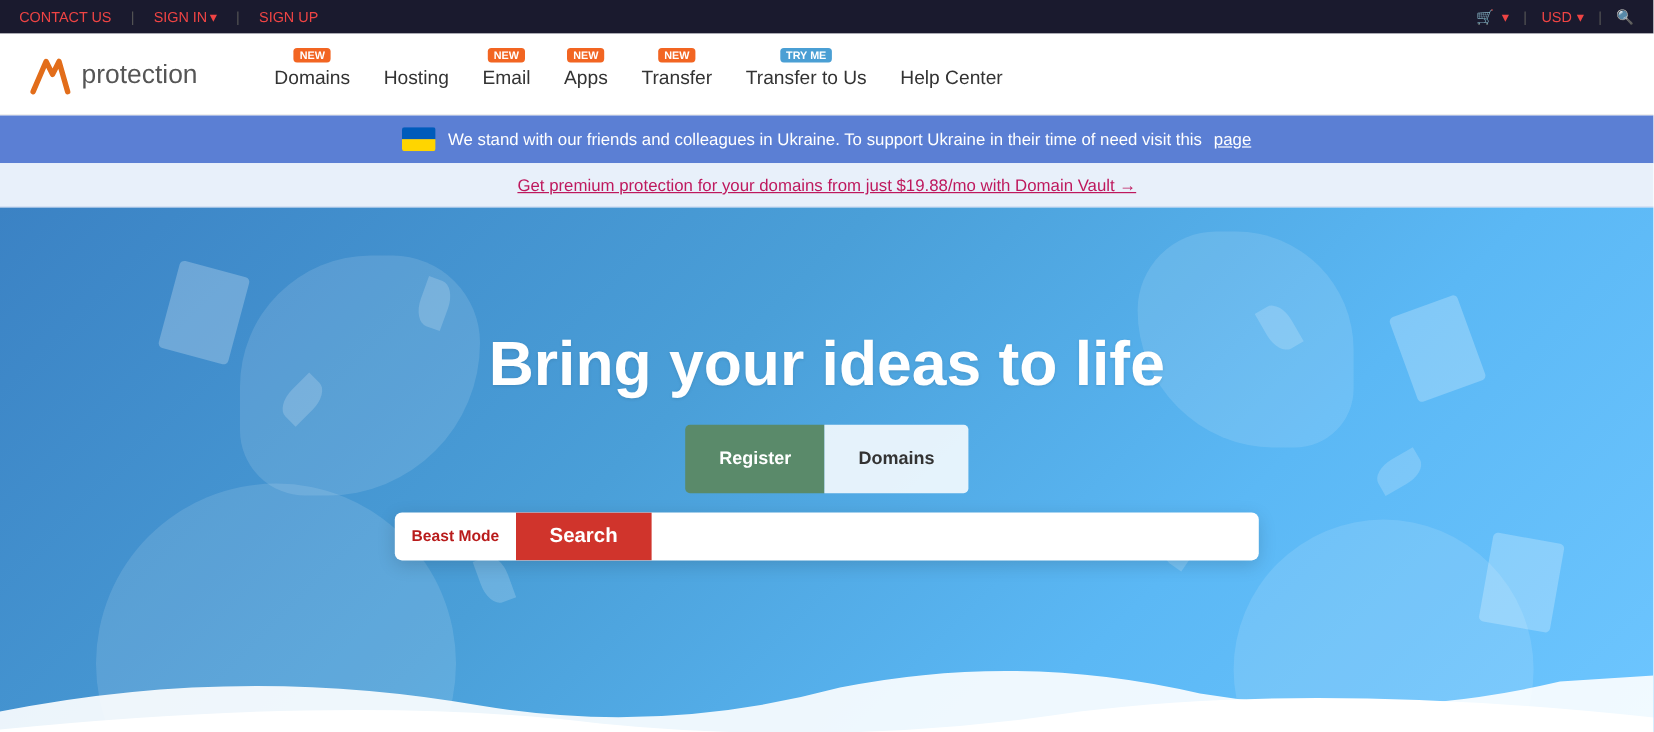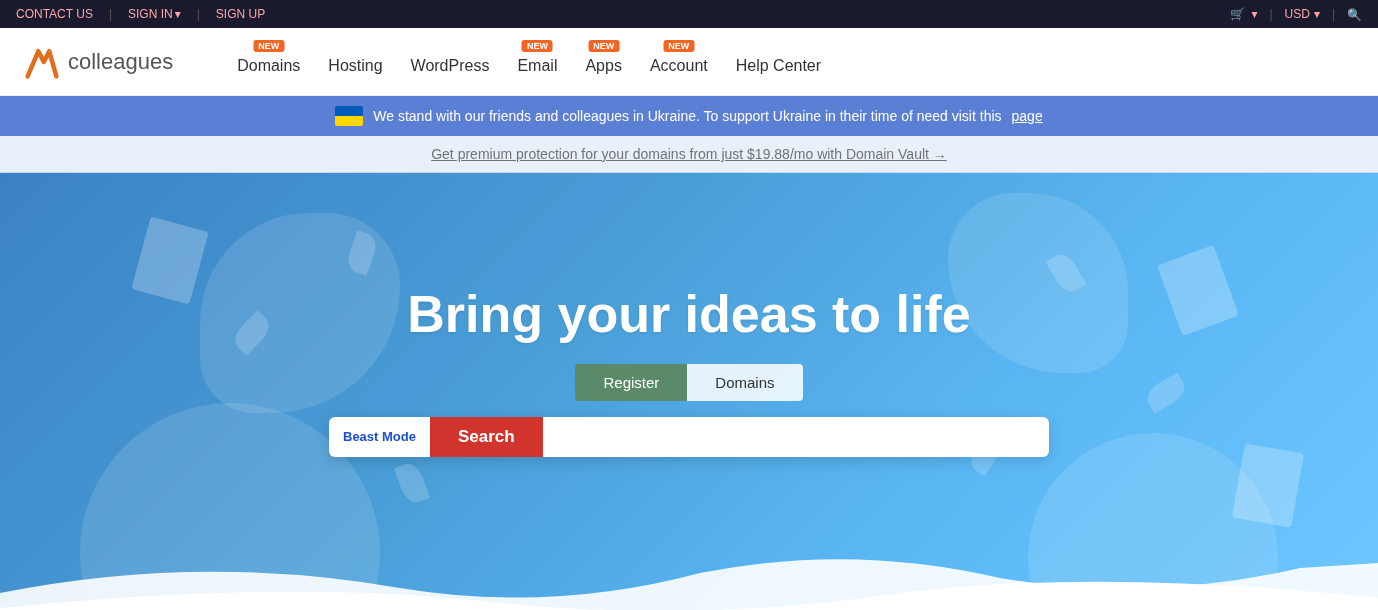--- a/index.html
+++ b/index.html
@@ -11,21 +11,21 @@
       color: #ccc;
       font-size: 12px;
       display: flex;
       align-items: center;
       justify-content: space-between;
       padding: 0 16px;
       height: 28px;
     }
     .top-bar-left { display: flex; gap: 16px; align-items: center; }
     .top-bar-right { display: flex; gap: 12px; align-items: center; }
-    .top-bar a, .top-bar span { color: #fca5a5; text-decoration: none; font-size: 12px; cursor: pointer; }
+    .top-bar a, .top-bar span { color: #ef4444; text-decoration: none; font-size: 12px; cursor: pointer; }
     .dropdown-arrow { font-size: 9px; margin-left: 2px; }
 
     
     .main-nav {
       background: #fff;
       display: flex;
       align-items: center;
       padding: 0 24px;
       height: 68px;
       border-bottom: 1px solid #eee;
@@ -91,21 +91,21 @@
 
     
     .promo-bar {
       background: #e8f0fa;
       text-align: center;
       padding: 10px;
       font-size: 14px;
       color: #1a5276;
       border-bottom: 1px solid #c8d8f0;
     }
-    .promo-bar a { color: #737373; text-decoration: underline; }
+    .promo-bar a { color: #be185d; text-decoration: underline; }
 
     
     .hero {
       background: linear-gradient(135deg, #3b82c4 0%, #4a9fd8 40%, #5bb8f5 70%, #6ec6ff 100%);
       min-height: 450px;
       position: relative;
       display: flex;
       flex-direction: column;
       align-items: center;
       justify-content: center;
@@ -146,25 +146,25 @@
 
     
     .tab-buttons {
       display: flex;
       gap: 0;
       margin-bottom: 16px;
       position: relative;
       z-index: 2;
     }
     .tab-btn {
-      padding: 10px 28px;
+      padding: 20px 28px;
       border: none;
       font-size: 15px;
       cursor: pointer;
-      font-weight: 400;
+      font-weight: 700;
       border-radius: 4px 0 0 4px;
     }
     .tab-btn.active {
       background: #5a8a6a;
       color: #fff;
     }
     .tab-btn.inactive {
       background: rgba(255,255,255,0.85);
       color: #333;
       border-radius: 0 4px 4px 0;
@@ -187,21 +187,21 @@
       border: none;
       outline: none;
       padding: 0 20px;
       font-size: 16px;
       color: #999;
       height: 54px;
     }
     .beast-mode-btn {
       background: none;
       border: none;
-      color: #1d4ed8;
+      color: #b91c1c;
       font-size: 13px;
       font-weight: 600;
       cursor: pointer;
       padding: 0 14px;
       white-space: nowrap;
       text-align: center;
     }
     .search-btn {
       background: #d0342c;
       color: #fff;
@@ -281,53 +281,54 @@
       <span>🔍</span>
     </div>
   </div>
 </div>
 
 <nav class="main-nav">
   <a class="logo" href="#">
     <svg class="logo-icon" viewBox="0 0 40 40">
       <path d="M4 36 L16 8 L22 20 L28 8 L36 36" stroke="#e26d1a" stroke-width="5" fill="none" stroke-linejoin="round" stroke-linecap="round"></path>
     </svg>
-    <span class="logo-text">colleagues</span>
+    <span class="logo-text">protection</span>
   </a>
 
   <div class="nav-items">
 
     <a class="nav-item">
       <span class="badge badge-new">NEW</span>
       <span class="nav-item-label">Domains</span>
     </a>
 
     <a class="nav-item">
       <span class="nav-item-label">Hosting</span>
     </a>
 
-    <a class="nav-item">
-      <span class="nav-item-label">WordPress</span>
-    </a>
 
     <a class="nav-item">
       <span class="badge badge-new">NEW</span>
       <span class="nav-item-label">Email</span>
     </a>
 
     <a class="nav-item">
       <span class="badge badge-new">NEW</span>
       <span class="nav-item-label">Apps</span>
     </a>
 
     <a class="nav-item">
       <span class="badge badge-new">NEW</span>
-      <span class="nav-item-label">Account</span>
-    </a>
-
+      <span class="nav-item-label">Transfer</span>
+    </a>
+
+    <a class="nav-item">
+      <span class="badge badge-tryme">TRY ME</span>
+      <span class="nav-item-label">Transfer to Us</span>
+    </a>
 
     <a class="nav-item">
       <span class="nav-item-label">Help Center</span>
     </a>
 
   </div>
 </nav>
 
 <div class="ukraine-banner">
   <div class="ukraine-flag">

